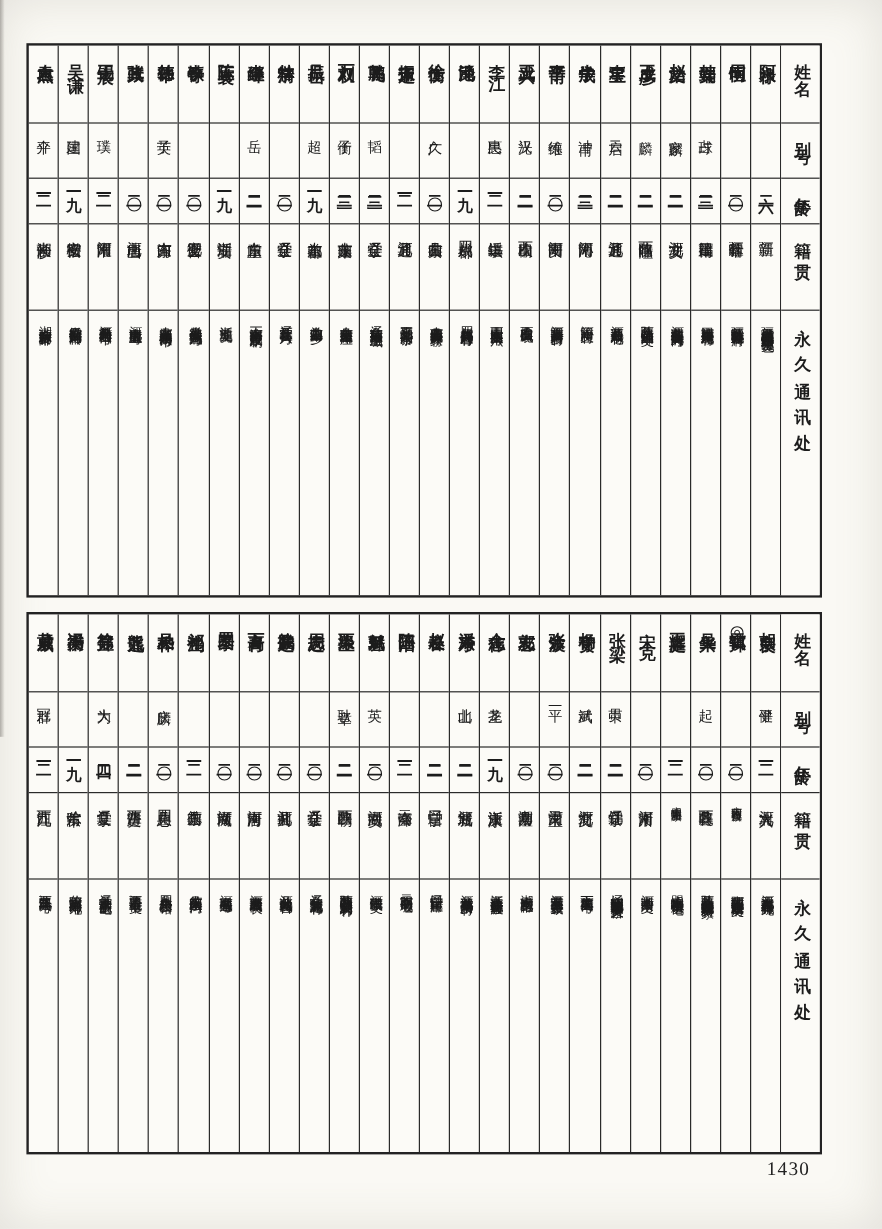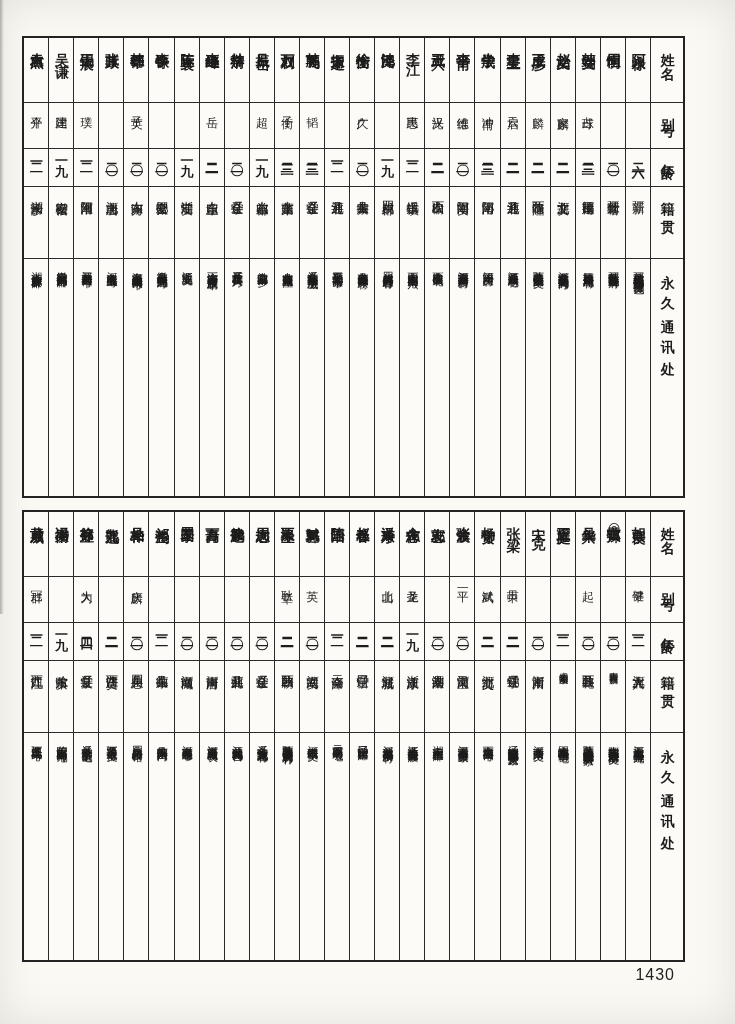--- a/index.html
+++ b/index.html
@@ -64,21 +64,21 @@
   .header-col .cell{background:#fcfbf7;}
   .header-col .vtext{font-size:14px;font-weight:bold;}
   .h-name .vtext{letter-spacing:14px;}
   .h-alias .vtext{letter-spacing:6px;}
   .h-age .vtext{letter-spacing:2px;}
   .h-native .vtext{letter-spacing:18px;}
   .h-address .vtext{letter-spacing:22px;}
   .pagenum{
     position:absolute;top:966px;right:60px;
     font-size:16px;letter-spacing:1px;color:#222;
-    font-family:Liberation Sans, sans-serif;
+    font-family:Liberation Serif, serif;
   }
   .edge-shade{
     position:absolute;left:0;top:0;width:4px;height:60%;
     background:linear-gradient(to right,rgba(60,55,50,.35),rgba(60,55,50,0));
     pointer-events:none;
   }
 </style>
 </head>
 <body>
 

